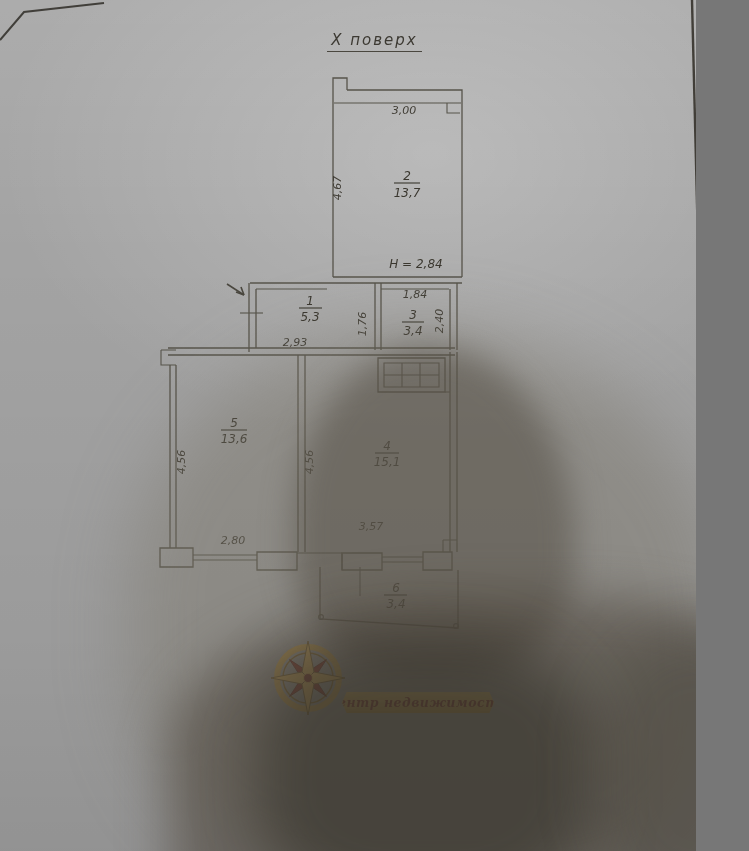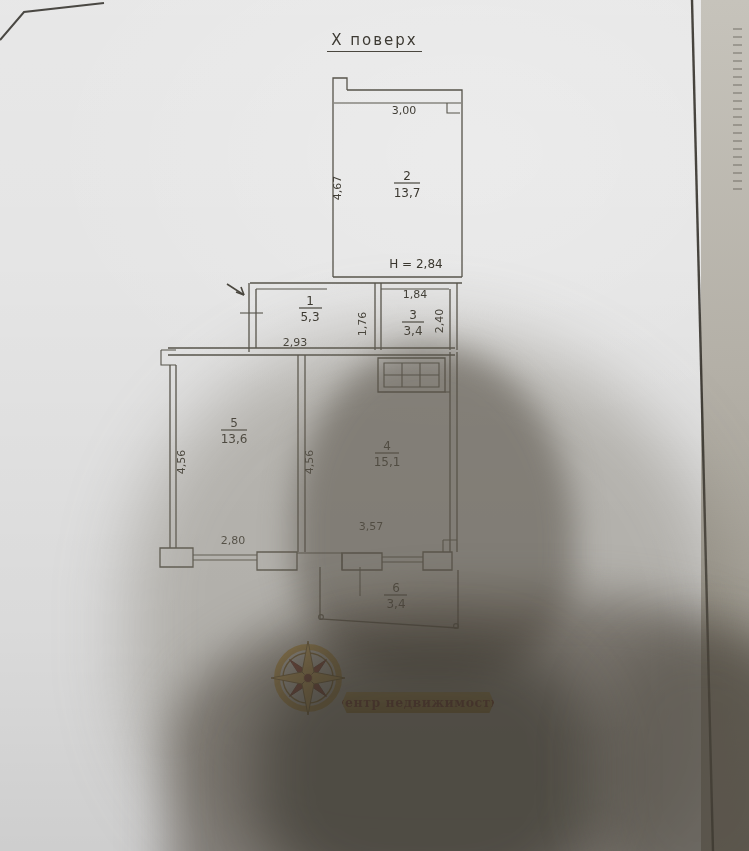--- a/index.html
+++ b/index.html
@@ -1,17 +1,17 @@
 <!DOCTYPE html>
 <html><head>
 <meta charset="utf-8">
 <style>
   html,body{margin:0;padding:0;background:#777;}
-  #scene{position:relative;width:749px;height:851px;overflow:hidden;
-         background:#e5e5e5;font-family:"DejaVu Sans",sans-serif;}
+  #scene{position:relative;width:696px;height:851px;overflow:hidden;
+         background:#a3a3a3;font-family:"DejaVu Sans",sans-serif;font-style:italic;}
   
   .paper-grad{position:absolute;inset:0;
     background:
       radial-gradient(620px 420px at 62% 18%, rgba(255,255,255,.22), rgba(255,255,255,0) 70%),
       linear-gradient(180deg, rgba(255,255,255,.10) 0%, rgba(0,0,0,0) 30%, rgba(0,0,0,.05) 75%, rgba(0,0,0,.10) 100%);}
   
   .edge-strip{position:absolute;left:701px;top:0;width:48px;height:851px;
     background:linear-gradient(180deg,#c6c3bb 0%,#b3afa6 45%,#918d83 100%);}
   .edge-text-marks{position:absolute;left:733px;top:28px;width:9px;height:165px;opacity:.55;filter:blur(.6px);
     background:repeating-linear-gradient(180deg, rgba(84,80,72,.65) 0 2px, rgba(84,80,72,0) 2px 8px);}

